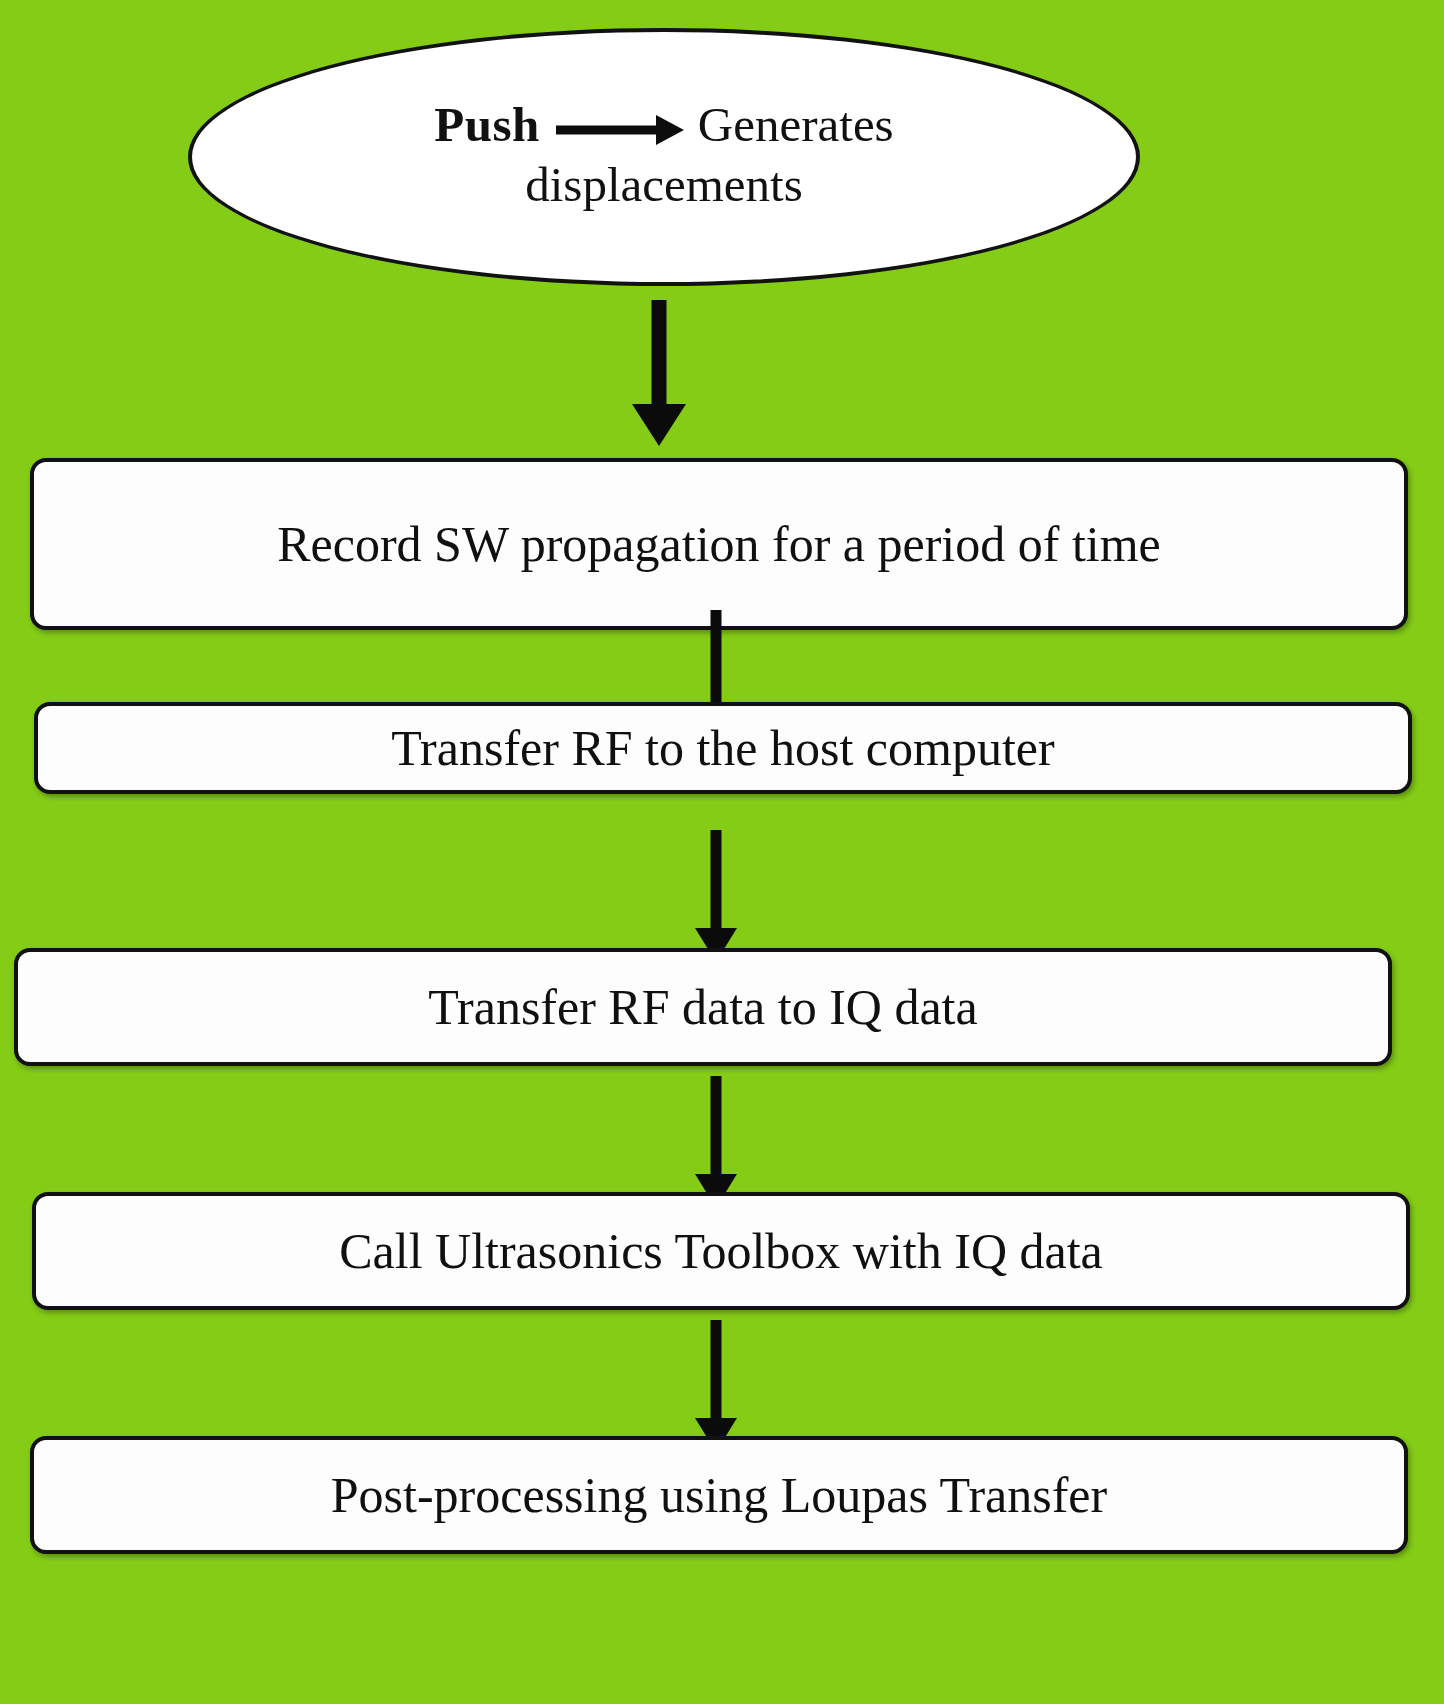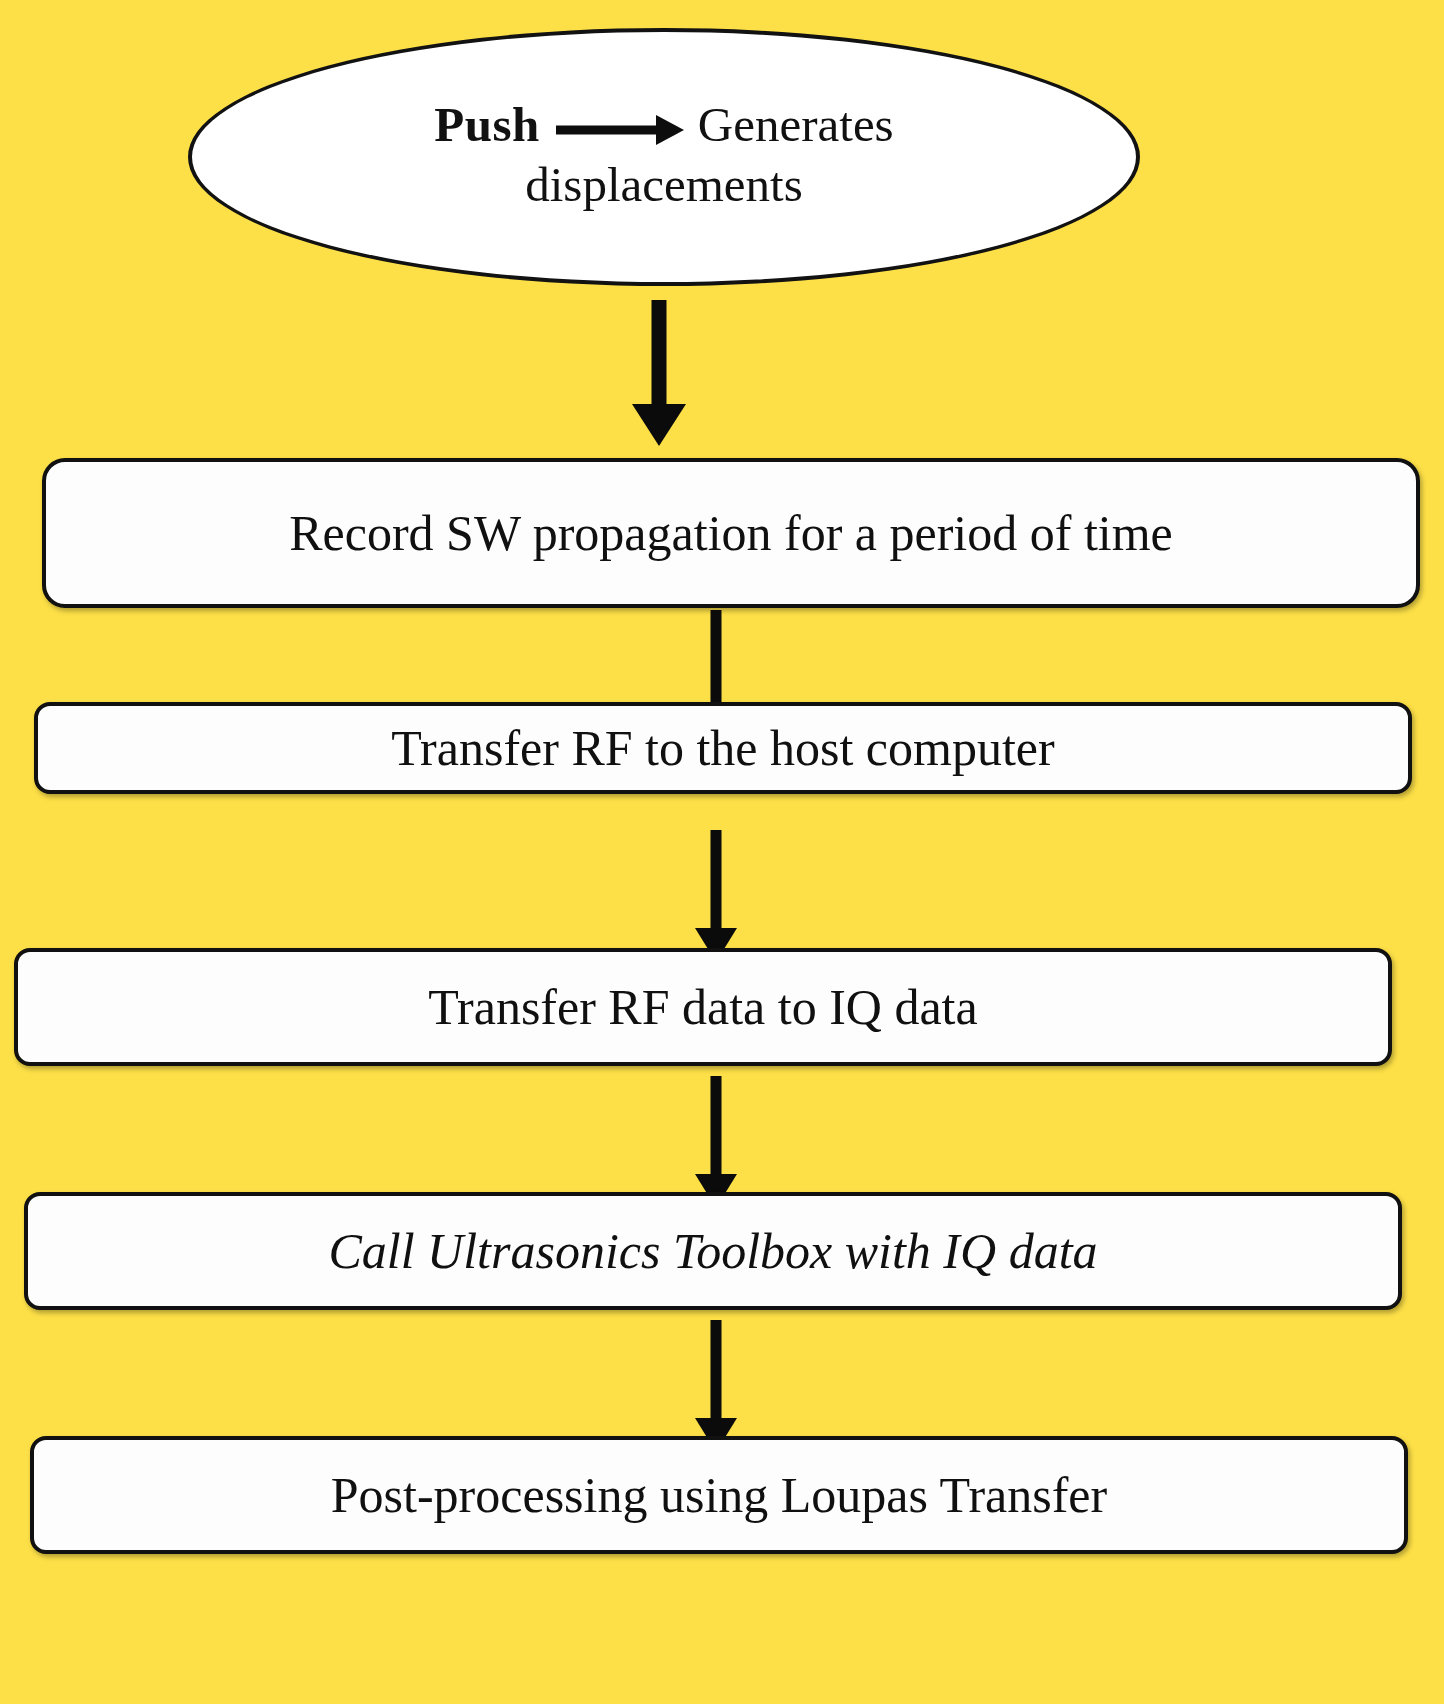--- a/index.html
+++ b/index.html
@@ -4,21 +4,21 @@
 <style>
   html, body {
     margin: 0;
     padding: 0;
     background: #ffffff;
   }
   #canvas {
     position: relative;
     width: 1444px;
     height: 1704px;
-    background: #fde047;
+    background: #84cc16;
     overflow: hidden;
     font-family: "Liberation Serif", "DejaVu Serif", serif;
   }
 
   
   .start-ellipse {
     position: absolute;
     left: 188px;
     top: 28px;
     width: 952px;
@@ -153,21 +153,21 @@
       </span>
       <span class="start-line2">displacements</span>
     </div>
   </div>
 
   <div class="v-arrow thick" style="left:614px; top:300px; height:146px;">
     <span class="v-shaft" style="height:106px;"></span>
     <span class="v-head"></span>
   </div>
 
-  <div class="proc-box" style="left:42px; top:458px; width:1378px; height:150px;border-radius:23px;">
+  <div class="proc-box" style="left:30px; top:458px; width:1378px; height:172px;">
     <span class="proc-label">Record SW propagation for a period of time</span>
   </div>
 
   <div class="v-arrow thin" style="left:681px; top:610px; height:140px;">
     <span class="v-shaft" style="height:108px;"></span>
     <span class="v-head"></span>
   </div>
 
   <div class="proc-box" style="left:34px; top:702px; width:1378px; height:92px;">
     <span class="proc-label">Transfer RF to the host computer</span>
@@ -180,21 +180,21 @@
 
   <div class="proc-box" style="left:14px; top:948px; width:1378px; height:118px;">
     <span class="proc-label">Transfer RF data to IQ data</span>
   </div>
 
   <div class="v-arrow thin" style="left:681px; top:1076px; height:132px;">
     <span class="v-shaft" style="height:100px;"></span>
     <span class="v-head"></span>
   </div>
 
-  <div class="proc-box" style="left:24px; top:1192px; width:1378px; height:118px;font-style:italic;">
+  <div class="proc-box" style="left:32px; top:1192px; width:1378px; height:118px;">
     <span class="proc-label">Call Ultrasonics Toolbox with IQ data</span>
   </div>
 
   <div class="v-arrow thin" style="left:681px; top:1320px; height:132px;">
     <span class="v-shaft" style="height:100px;"></span>
     <span class="v-head"></span>
   </div>
 
   <div class="proc-box" style="left:30px; top:1436px; width:1378px; height:118px;">
     <span class="proc-label">Post-processing using Loupas Transfer</span>

